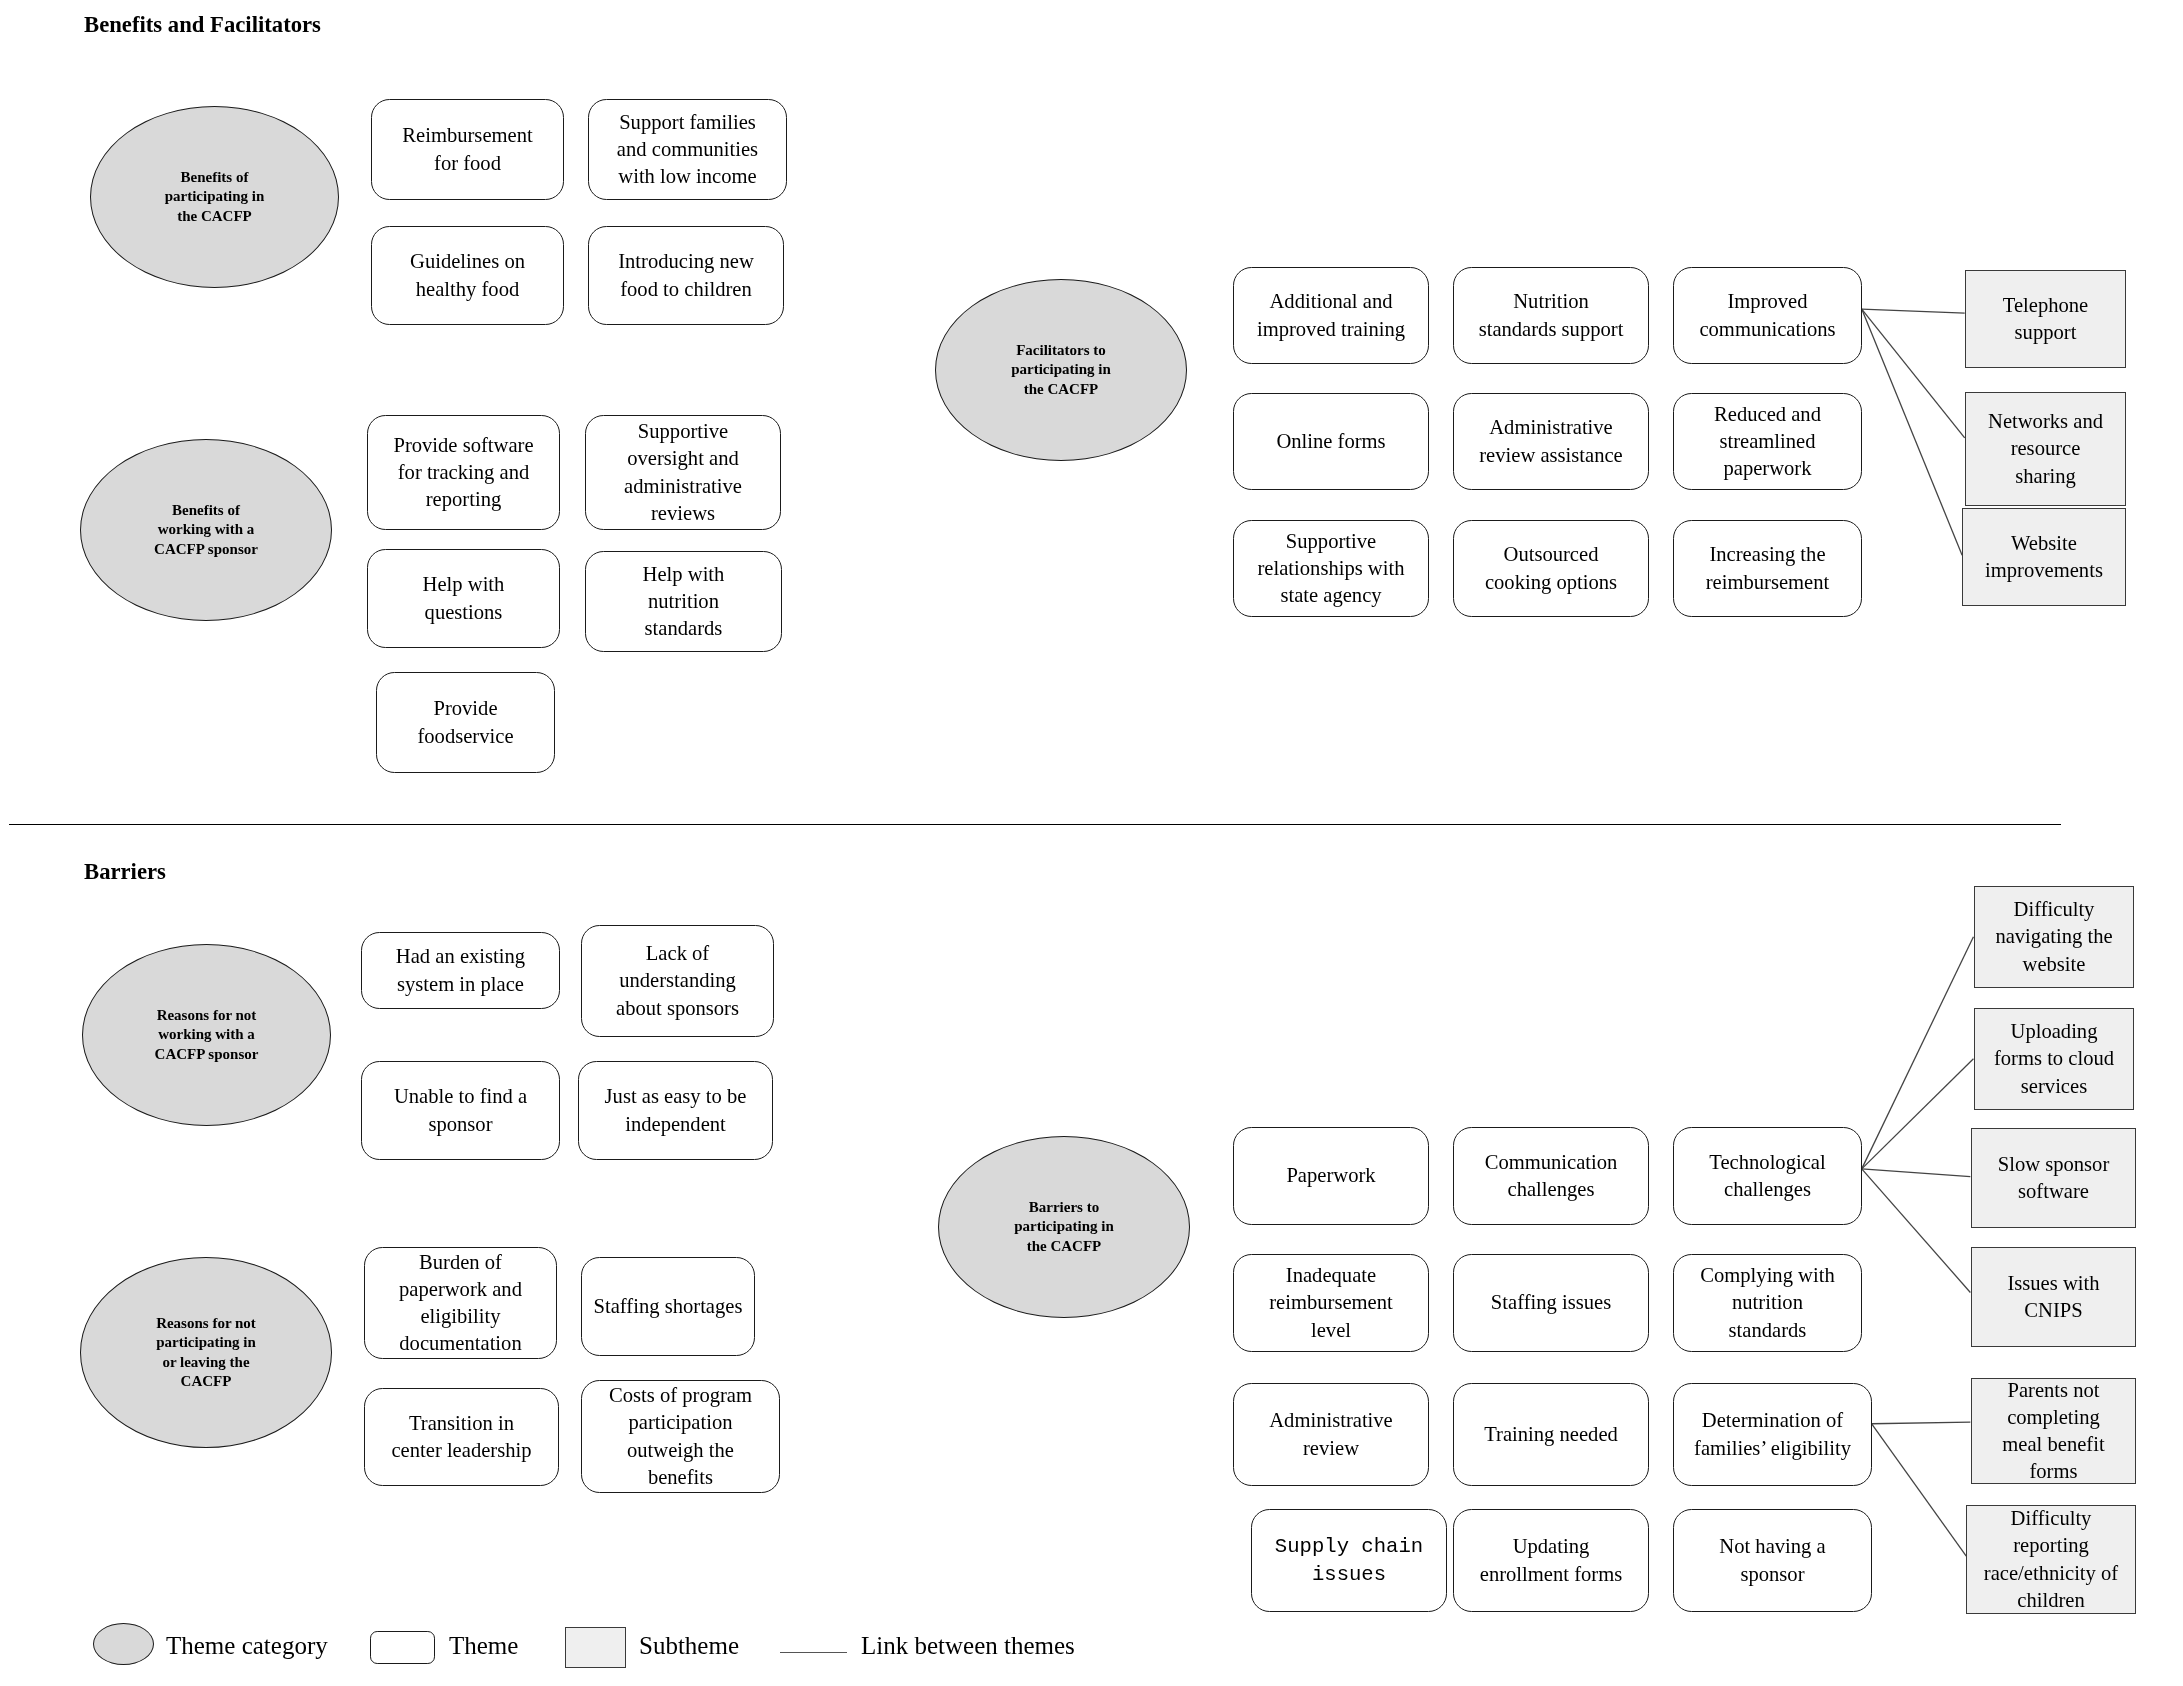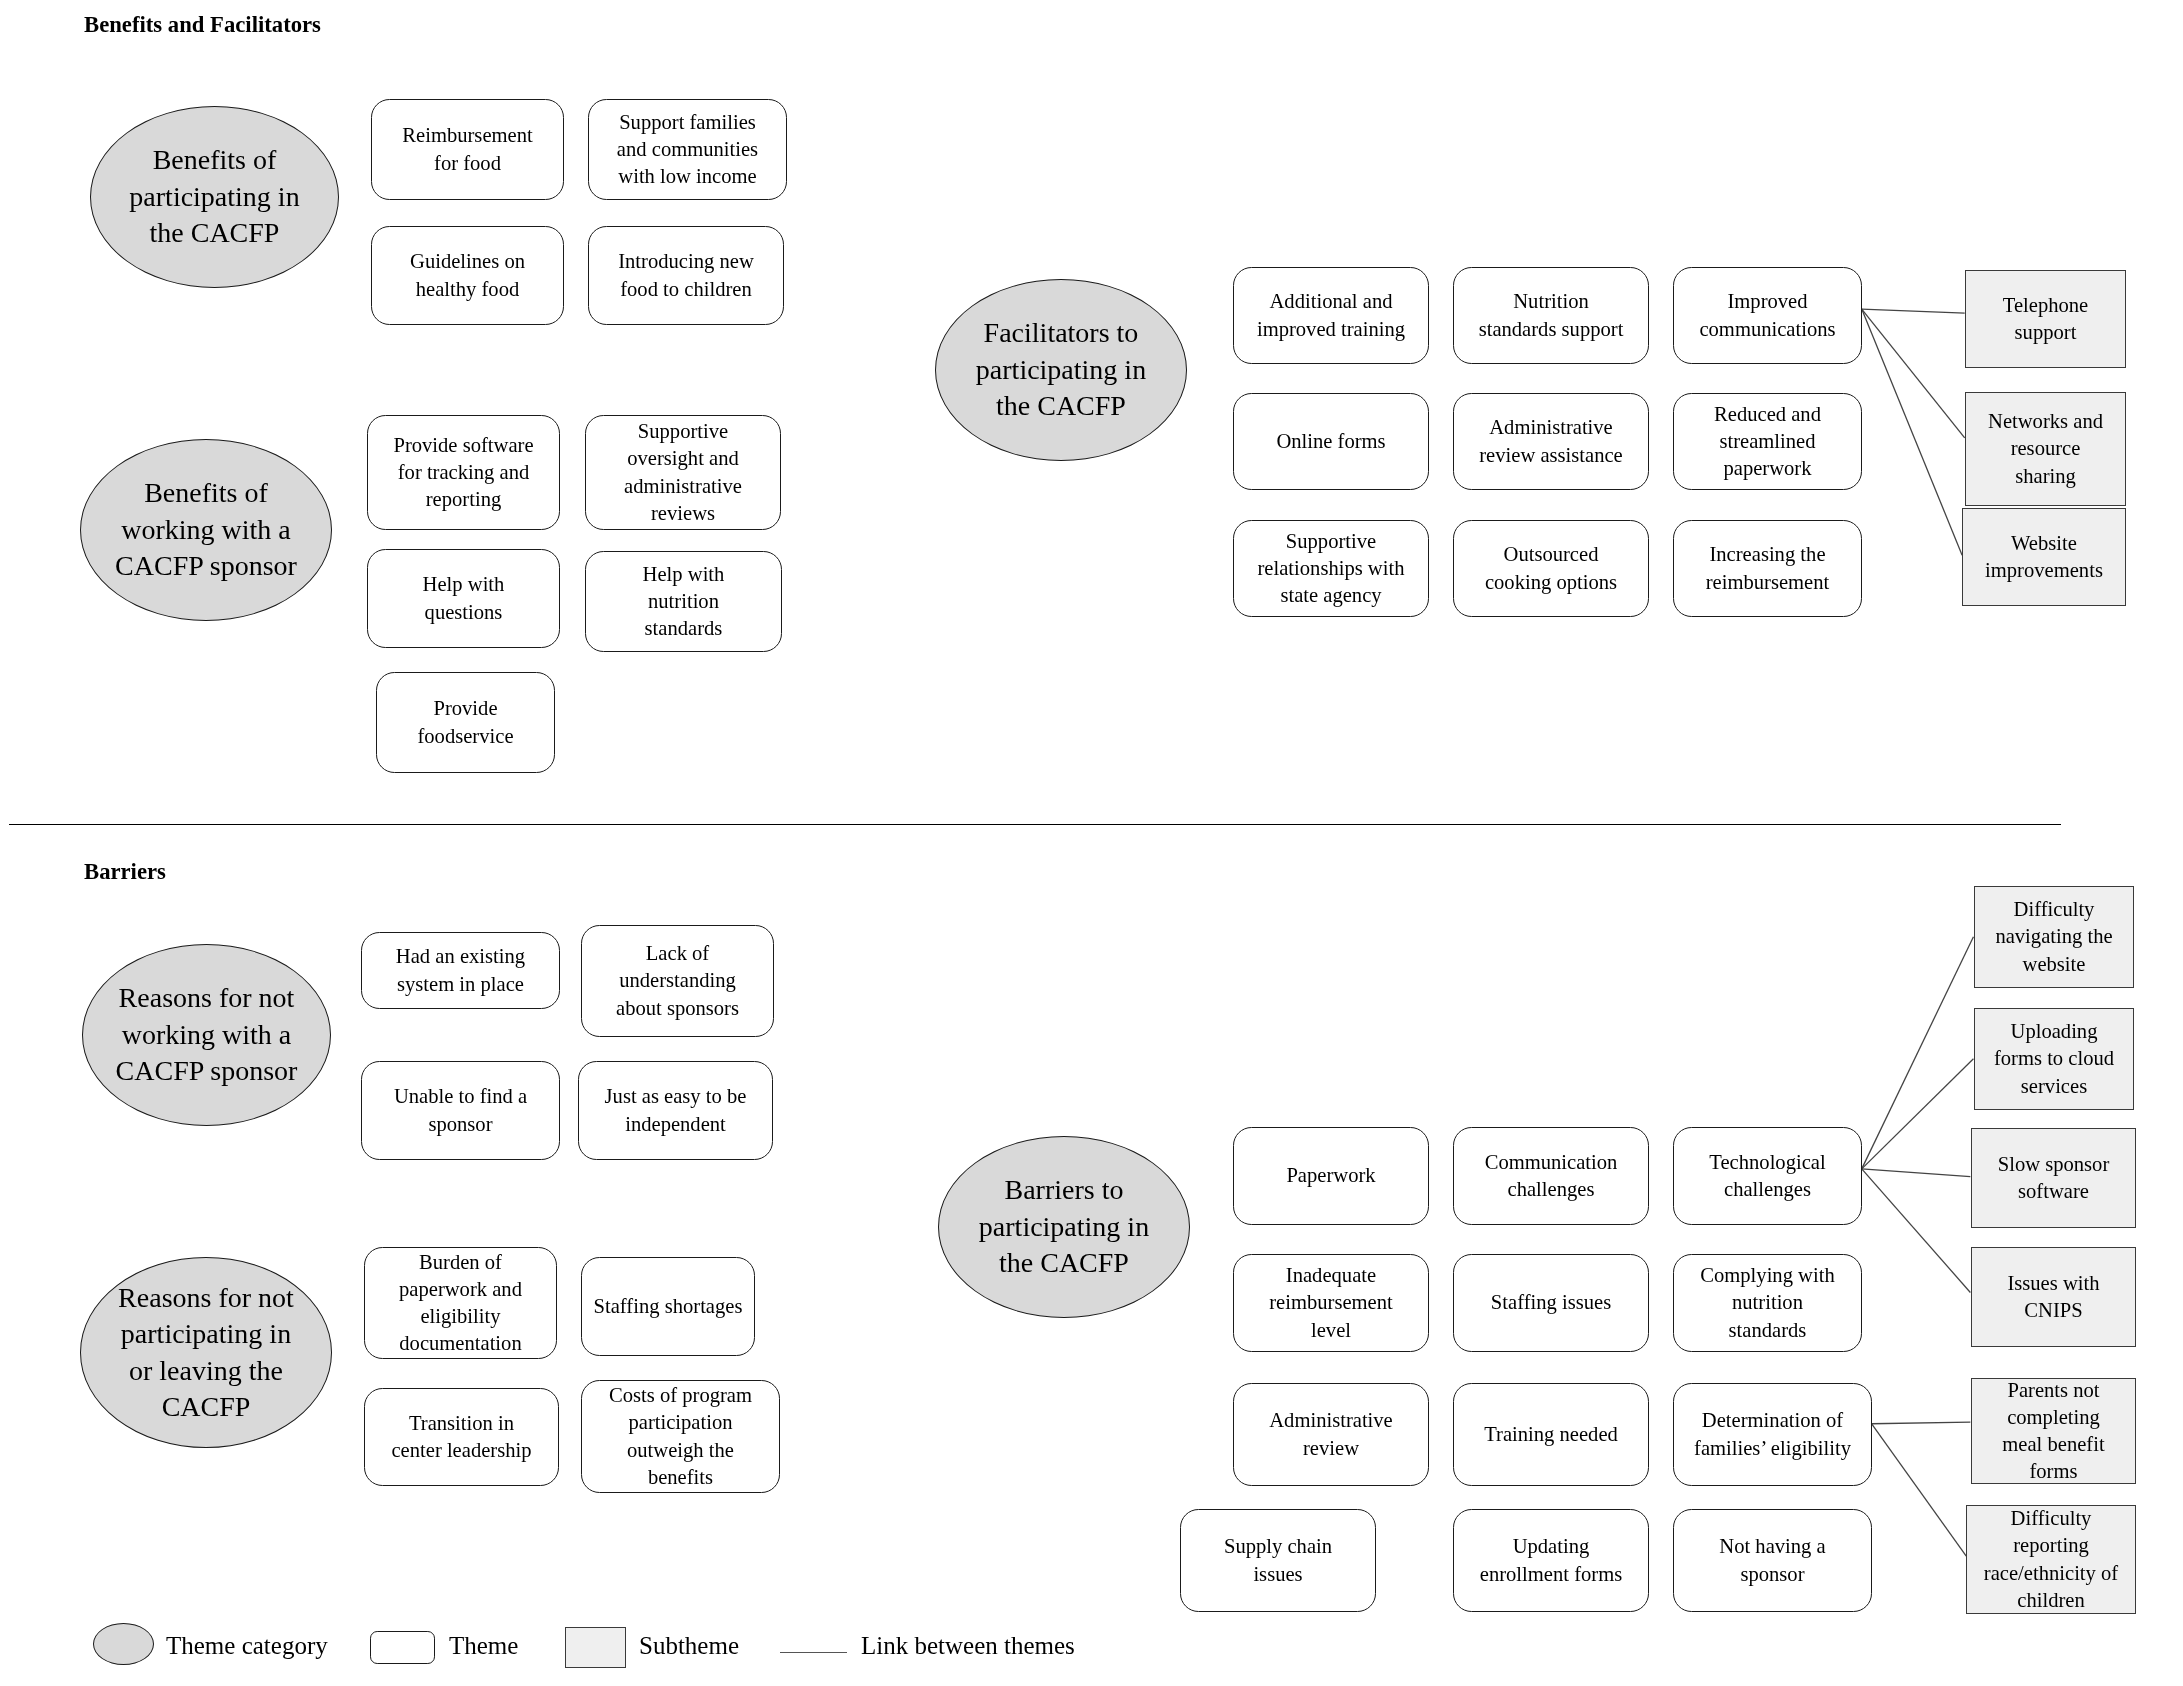--- a/index.html
+++ b/index.html
@@ -6,21 +6,21 @@
   #canvas{
     position:relative;width:2183px;height:1687px;background:#ffffff;
     font-family:"Liberation Serif",serif;color:#000;overflow:hidden;
   }
   .node{
     position:absolute;display:flex;align-items:center;justify-content:center;
     text-align:center;white-space:pre-line;box-sizing:border-box;
   }
   .cat{
     background:#d9d9d9;border:1px solid #1a1a1a;border-radius:50%;
-    font-weight:normal;font-size:28px;line-height:1.3;padding:10.3px;
+    font-weight:bold;font-size:15px;line-height:1.3;padding:10.3px;
   }
   .theme{
     background:#ffffff;border:1px solid #1a1a1a;border-radius:18.5px;
     font-size:20.6px;line-height:1.32;padding:5.1px;
   }
   .sub{
     background:#efefef;border:1px solid #3a3a3a;border-radius:0;
     font-size:20.6px;line-height:1.32;padding:4.1px;
   }
   .sec-title{position:absolute;font-weight:bold;font-size:22.7px;white-space:nowrap;}
@@ -159,21 +159,21 @@
 level</div>
   <div class="node theme" style="left:1453px;top:1254px;width:196px;height:98px;">Staffing issues</div>
   <div class="node theme" style="left:1673px;top:1254px;width:189px;height:98px;">Complying with
 nutrition
 standards</div>
   <div class="node theme" style="left:1233px;top:1383px;width:196px;height:103px;">Administrative
 review</div>
   <div class="node theme" style="left:1453px;top:1383px;width:196px;height:103px;">Training needed</div>
   <div class="node theme" style="left:1673px;top:1383px;width:199px;height:103px;">Determination of
 families’ eligibility</div>
-  <div class="node theme" style="left:1180px;top:1509px;width:196px;height:103px;">Supply chain
+  <div class="node theme" style="left:1251px;top:1509px;width:196px;height:103px;font-family:Liberation Mono, monospace;">Supply chain
 issues</div>
   <div class="node theme" style="left:1453px;top:1509px;width:196px;height:103px;">Updating
 enrollment forms</div>
   <div class="node theme" style="left:1673px;top:1509px;width:199px;height:103px;">Not having a
 sponsor</div>
 
   <div class="node sub" style="left:1974px;top:886px;width:160px;height:102px;">Difficulty
 navigating the
 website</div>
   <div class="node sub" style="left:1974px;top:1008px;width:160px;height:102px;">Uploading

